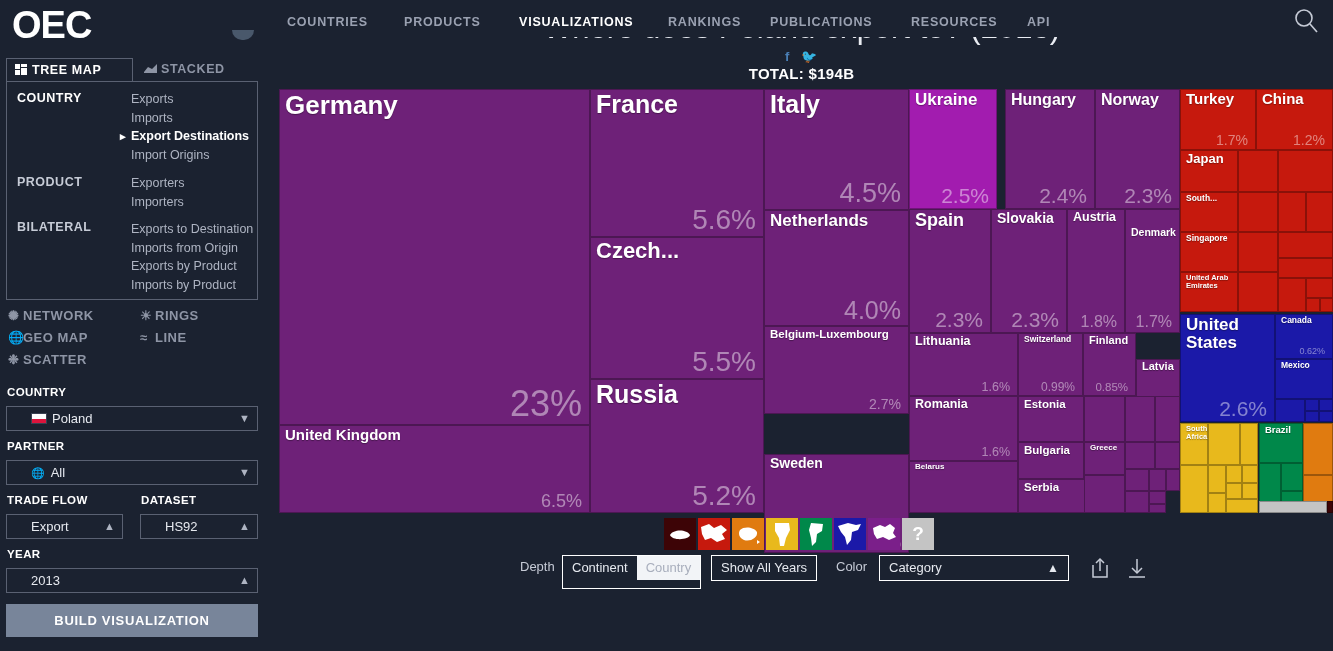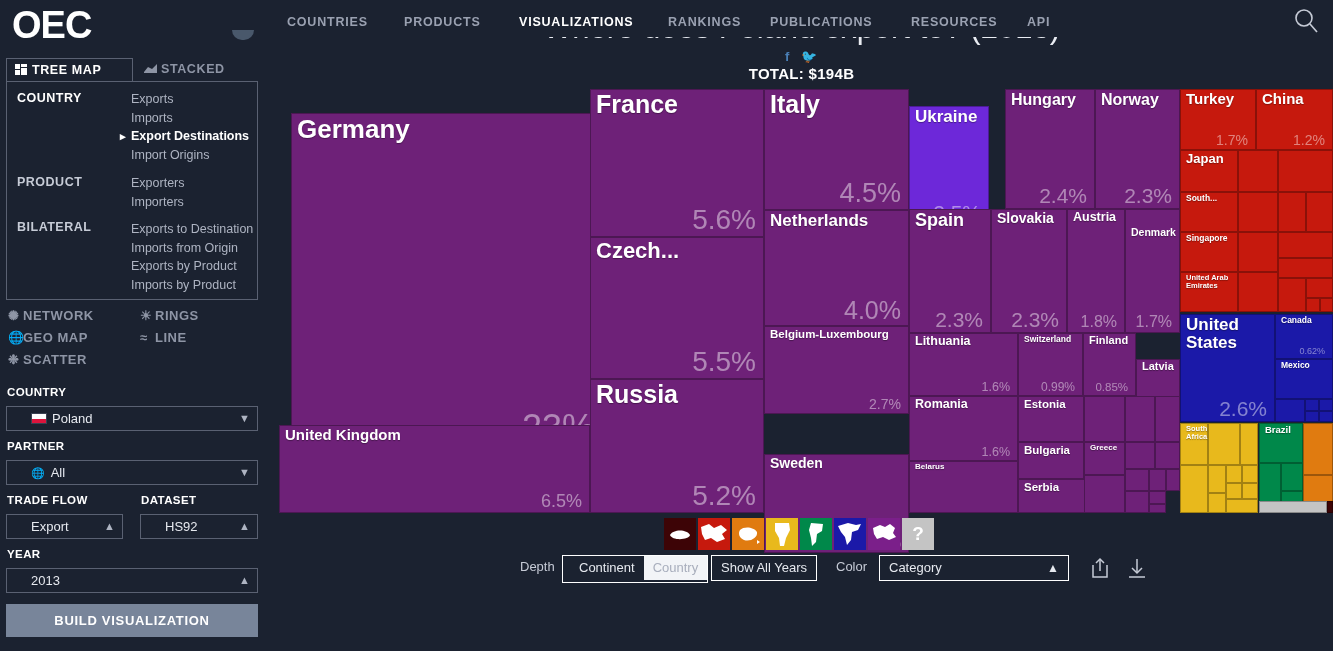--- a/index.html
+++ b/index.html
@@ -156,23 +156,22 @@
     position: absolute; left: 0; top: 0; width: 32px; height: 32px;
     line-height: 32px; text-align: center; font-size: 19px;
     font-weight: bold; color: #ffffff;
   }
 
   #ctrls { position: absolute; left: 241px; top: 42px; height: 26px; }
   .ct-label {
     position: absolute; top: 4px; font-size: 13px; color: #c6cbd6;
   }
   .seg-wrap {
-    position: absolute; top: 0; height: 28px; border: 1px solid #ffffff;
+    position: absolute; top: 0; height: 34px; border: 1px solid #ffffff;
     display: flex;
-    padding-left: 7px;
   }
   .seg {
     height: 24px; line-height: 24px; padding: 0 9px; font-size: 13px;
     color: #e6e9ef; cursor: pointer; white-space: nowrap;
   }
   .seg.on { background: #f2f4f7; color: #a8aebc; }
   .btn-box {
     position: absolute; top: 0; height: 26px; line-height: 24px;
     border: 1px solid #ffffff; color: #e6e9ef; font-size: 13px;
     padding: 0 9px; cursor: pointer; white-space: nowrap;
@@ -210,21 +209,21 @@
     <div class="nav-item" style="left:757px">API</div>
     <div id="search-icon-wrap">
       <svg width="26" height="26" viewBox="0 0 26 26">
         <circle cx="11" cy="10" r="8" fill="none" stroke="#c6cbd6" stroke-width="1.6"></circle>
         <line x1="17" y1="16" x2="24" y2="24" stroke="#c6cbd6" stroke-width="1.6"></line>
       </svg>
     </div>
   </div>
 
   <div id="treemap">
-      <div class="cell" style="left: 12px; top: 0px; width: 311px; height: 336px; background: rgb(110, 33, 120); margin-top: 24px;">
+      <div class="cell" style="left: 0px; top: 0px; width: 311px; height: 336px; background: rgb(110, 33, 120);">
         <div class="nm" style="font-size: 26px;">Germany</div>
         <div class="pc" style="font-size: 36px;">23%</div>
       </div>
       <div class="cell" style="left: 0px; top: 336px; width: 311px; height: 88px; background: rgb(110, 33, 120);">
         <div class="nm" style="font-size: 15px;">United Kingdom</div>
         <div class="pc" style="font-size: 18px;">6.5%</div>
       </div>
       <div class="cell" style="left: 311px; top: 0px; width: 174px; height: 148px; background: rgb(110, 33, 120);">
         <div class="nm" style="font-size: 25px;">France</div>
         <div class="pc" style="font-size: 28px;">5.6%</div>
@@ -246,21 +245,21 @@
         <div class="pc" style="font-size: 25px;">4.0%</div>
       </div>
       <div class="cell" style="left: 485px; top: 237px; width: 145px; height: 88px; background: rgb(110, 33, 120);">
         <div class="nm" style="font-size: 11.5px;">Belgium-Luxembourg</div>
         <div class="pc" style="font-size: 14px;">2.7%</div>
       </div>
       <div class="cell" style="left: 485px; top: 325px; width: 145px; height: 99px; background: rgb(110, 33, 120); margin-top: 40px;">
         <div class="nm" style="font-size: 14px;">Sweden</div>
         <div class="pc" style="font-size: 14px;">2.6%</div>
       </div>
-      <div class="cell" style="left: 630px; top: 0px; width: 80px; height: 120px; background: #6d28d9; margin-top: 17px;">
+      <div class="cell" style="left: 630px; top: 0px; width: 88px; height: 120px; background: #a21caf;">
         <div class="nm" style="font-size: 17px;">Ukraine</div>
         <div class="pc" style="font-size: 21px;">2.5%</div>
       </div>
       <div class="cell" style="left: 726px; top: 0px; width: 90px; height: 120px; background: rgb(110, 33, 120);">
         <div class="nm" style="font-size: 16px;">Hungary</div>
         <div class="pc" style="font-size: 21px; text-align: right;">2.4%</div>
       </div>
       <div class="cell" style="left: 816px; top: 0px; width: 85px; height: 120px; background: rgb(110, 33, 120);">
         <div class="nm" style="font-size: 16px;">Norway</div>
         <div class="pc" style="font-size: 21px;">2.3%</div>

